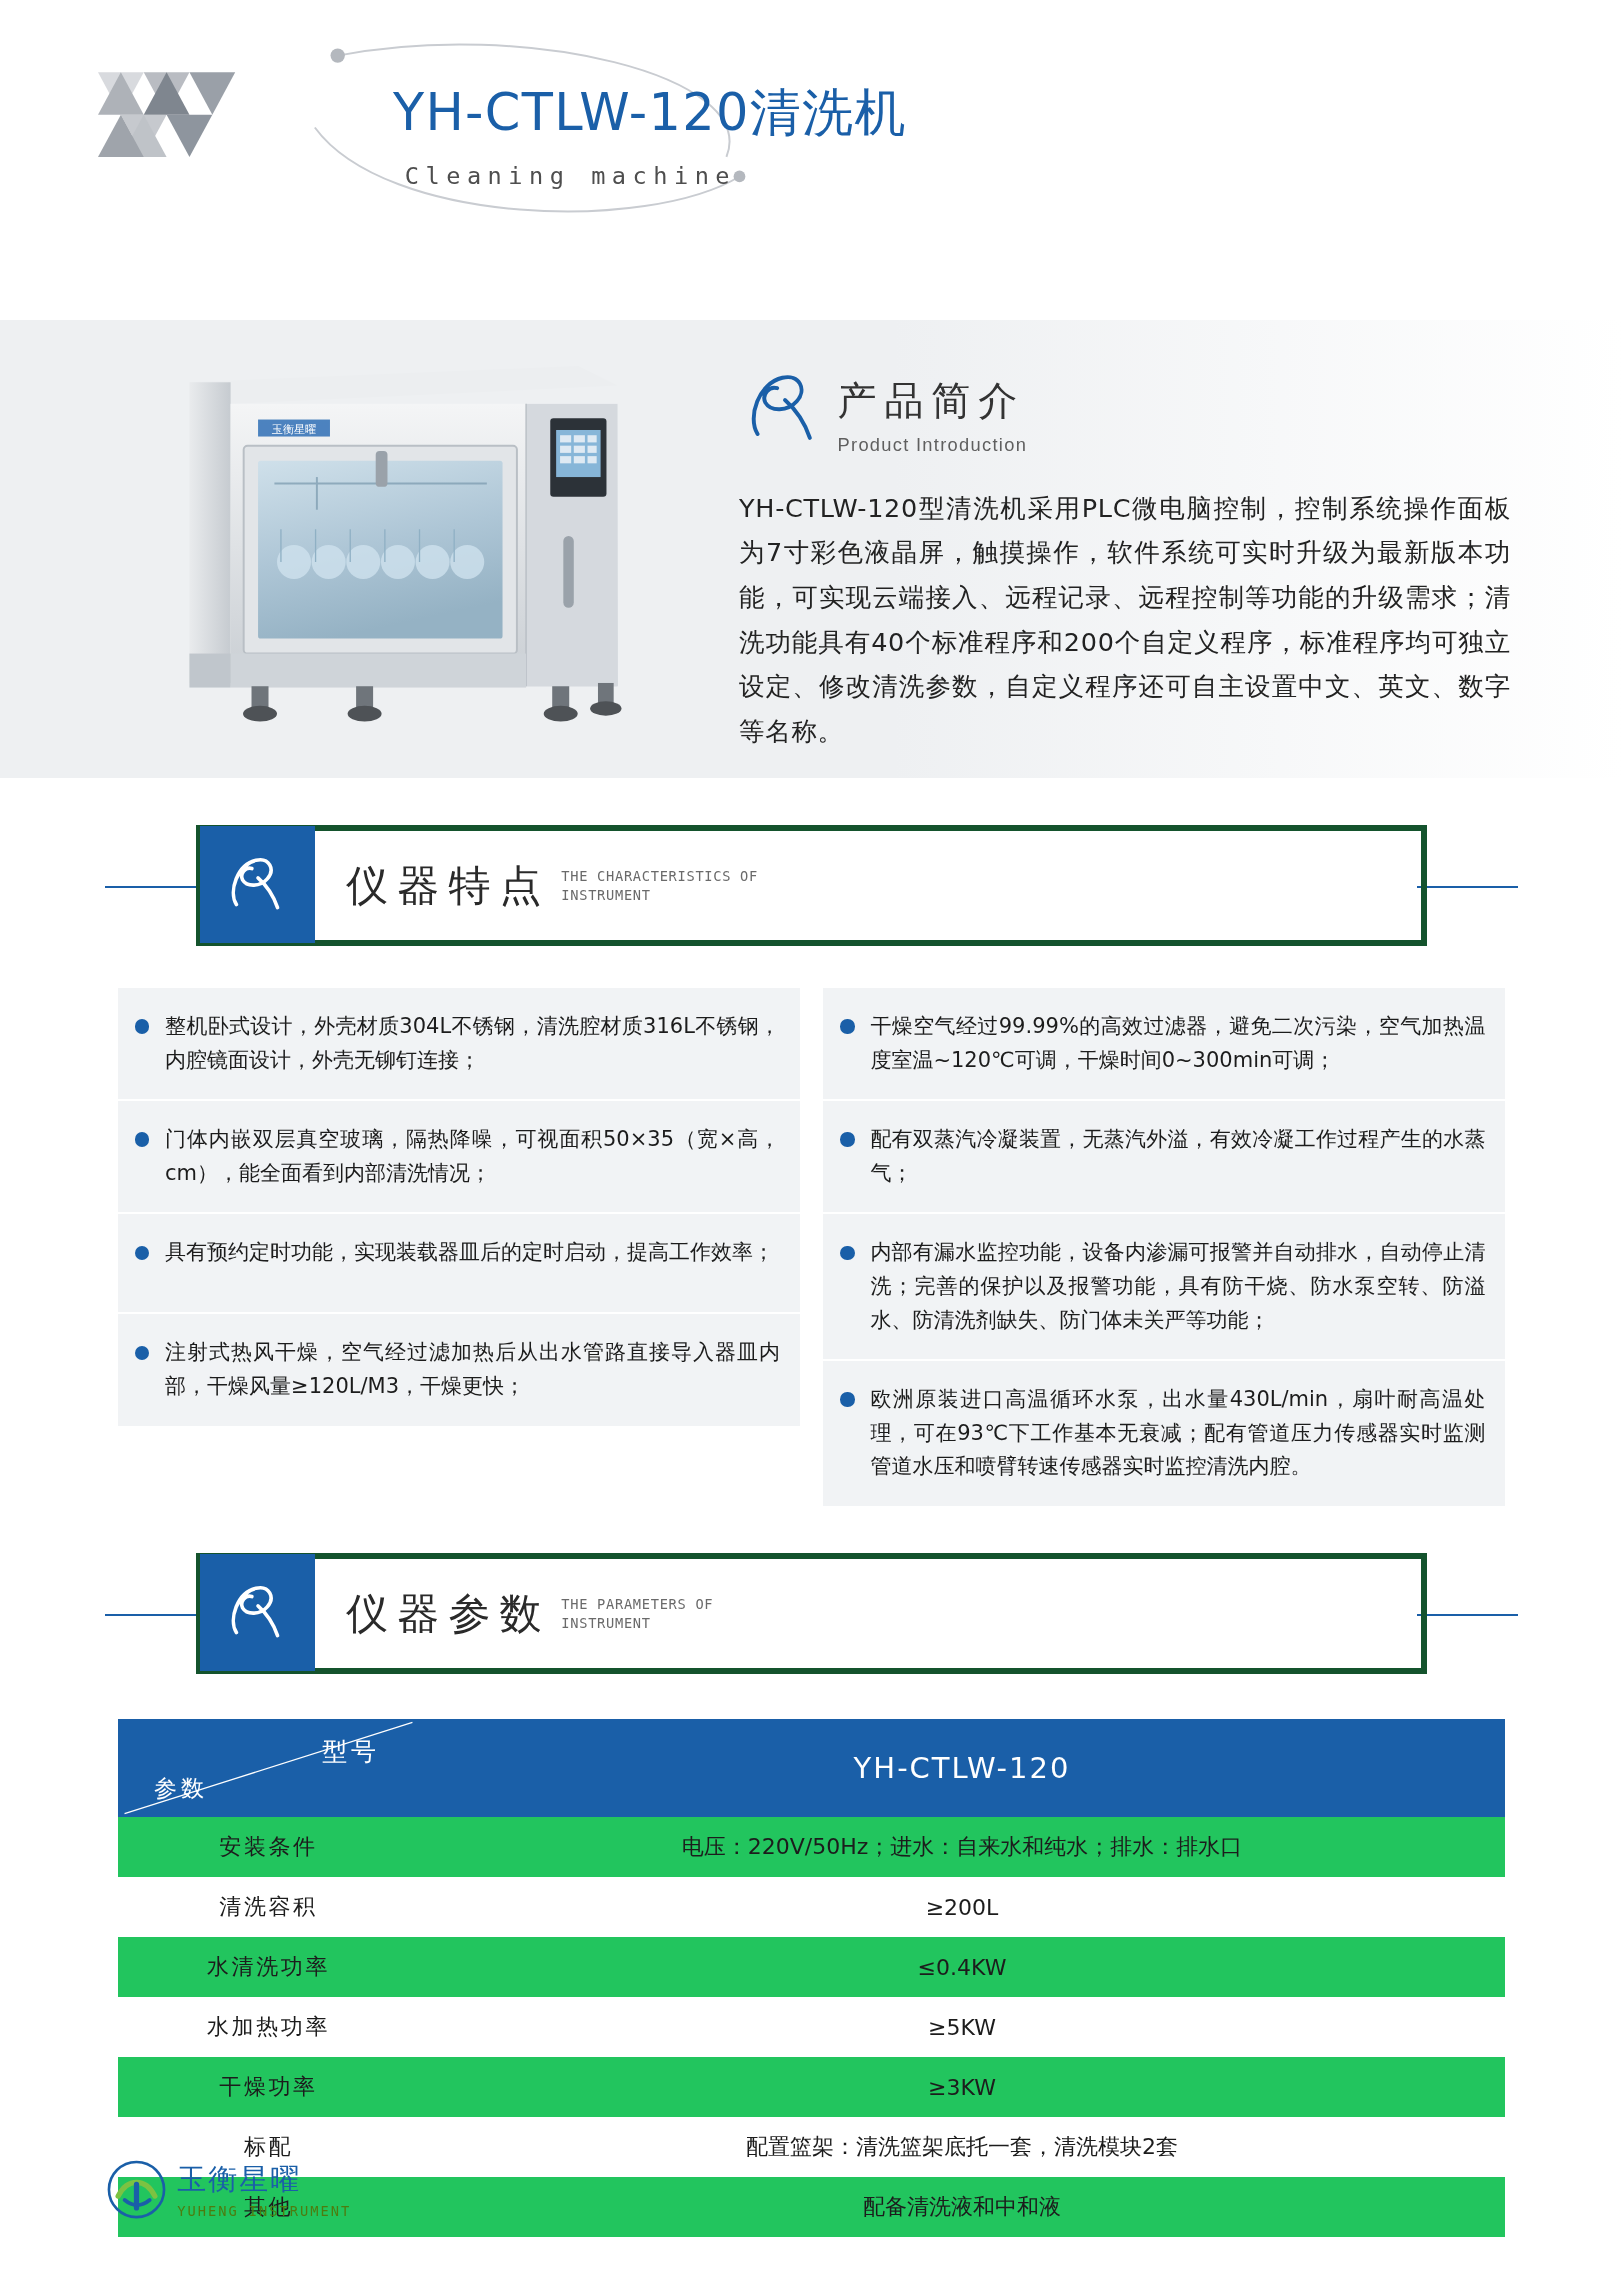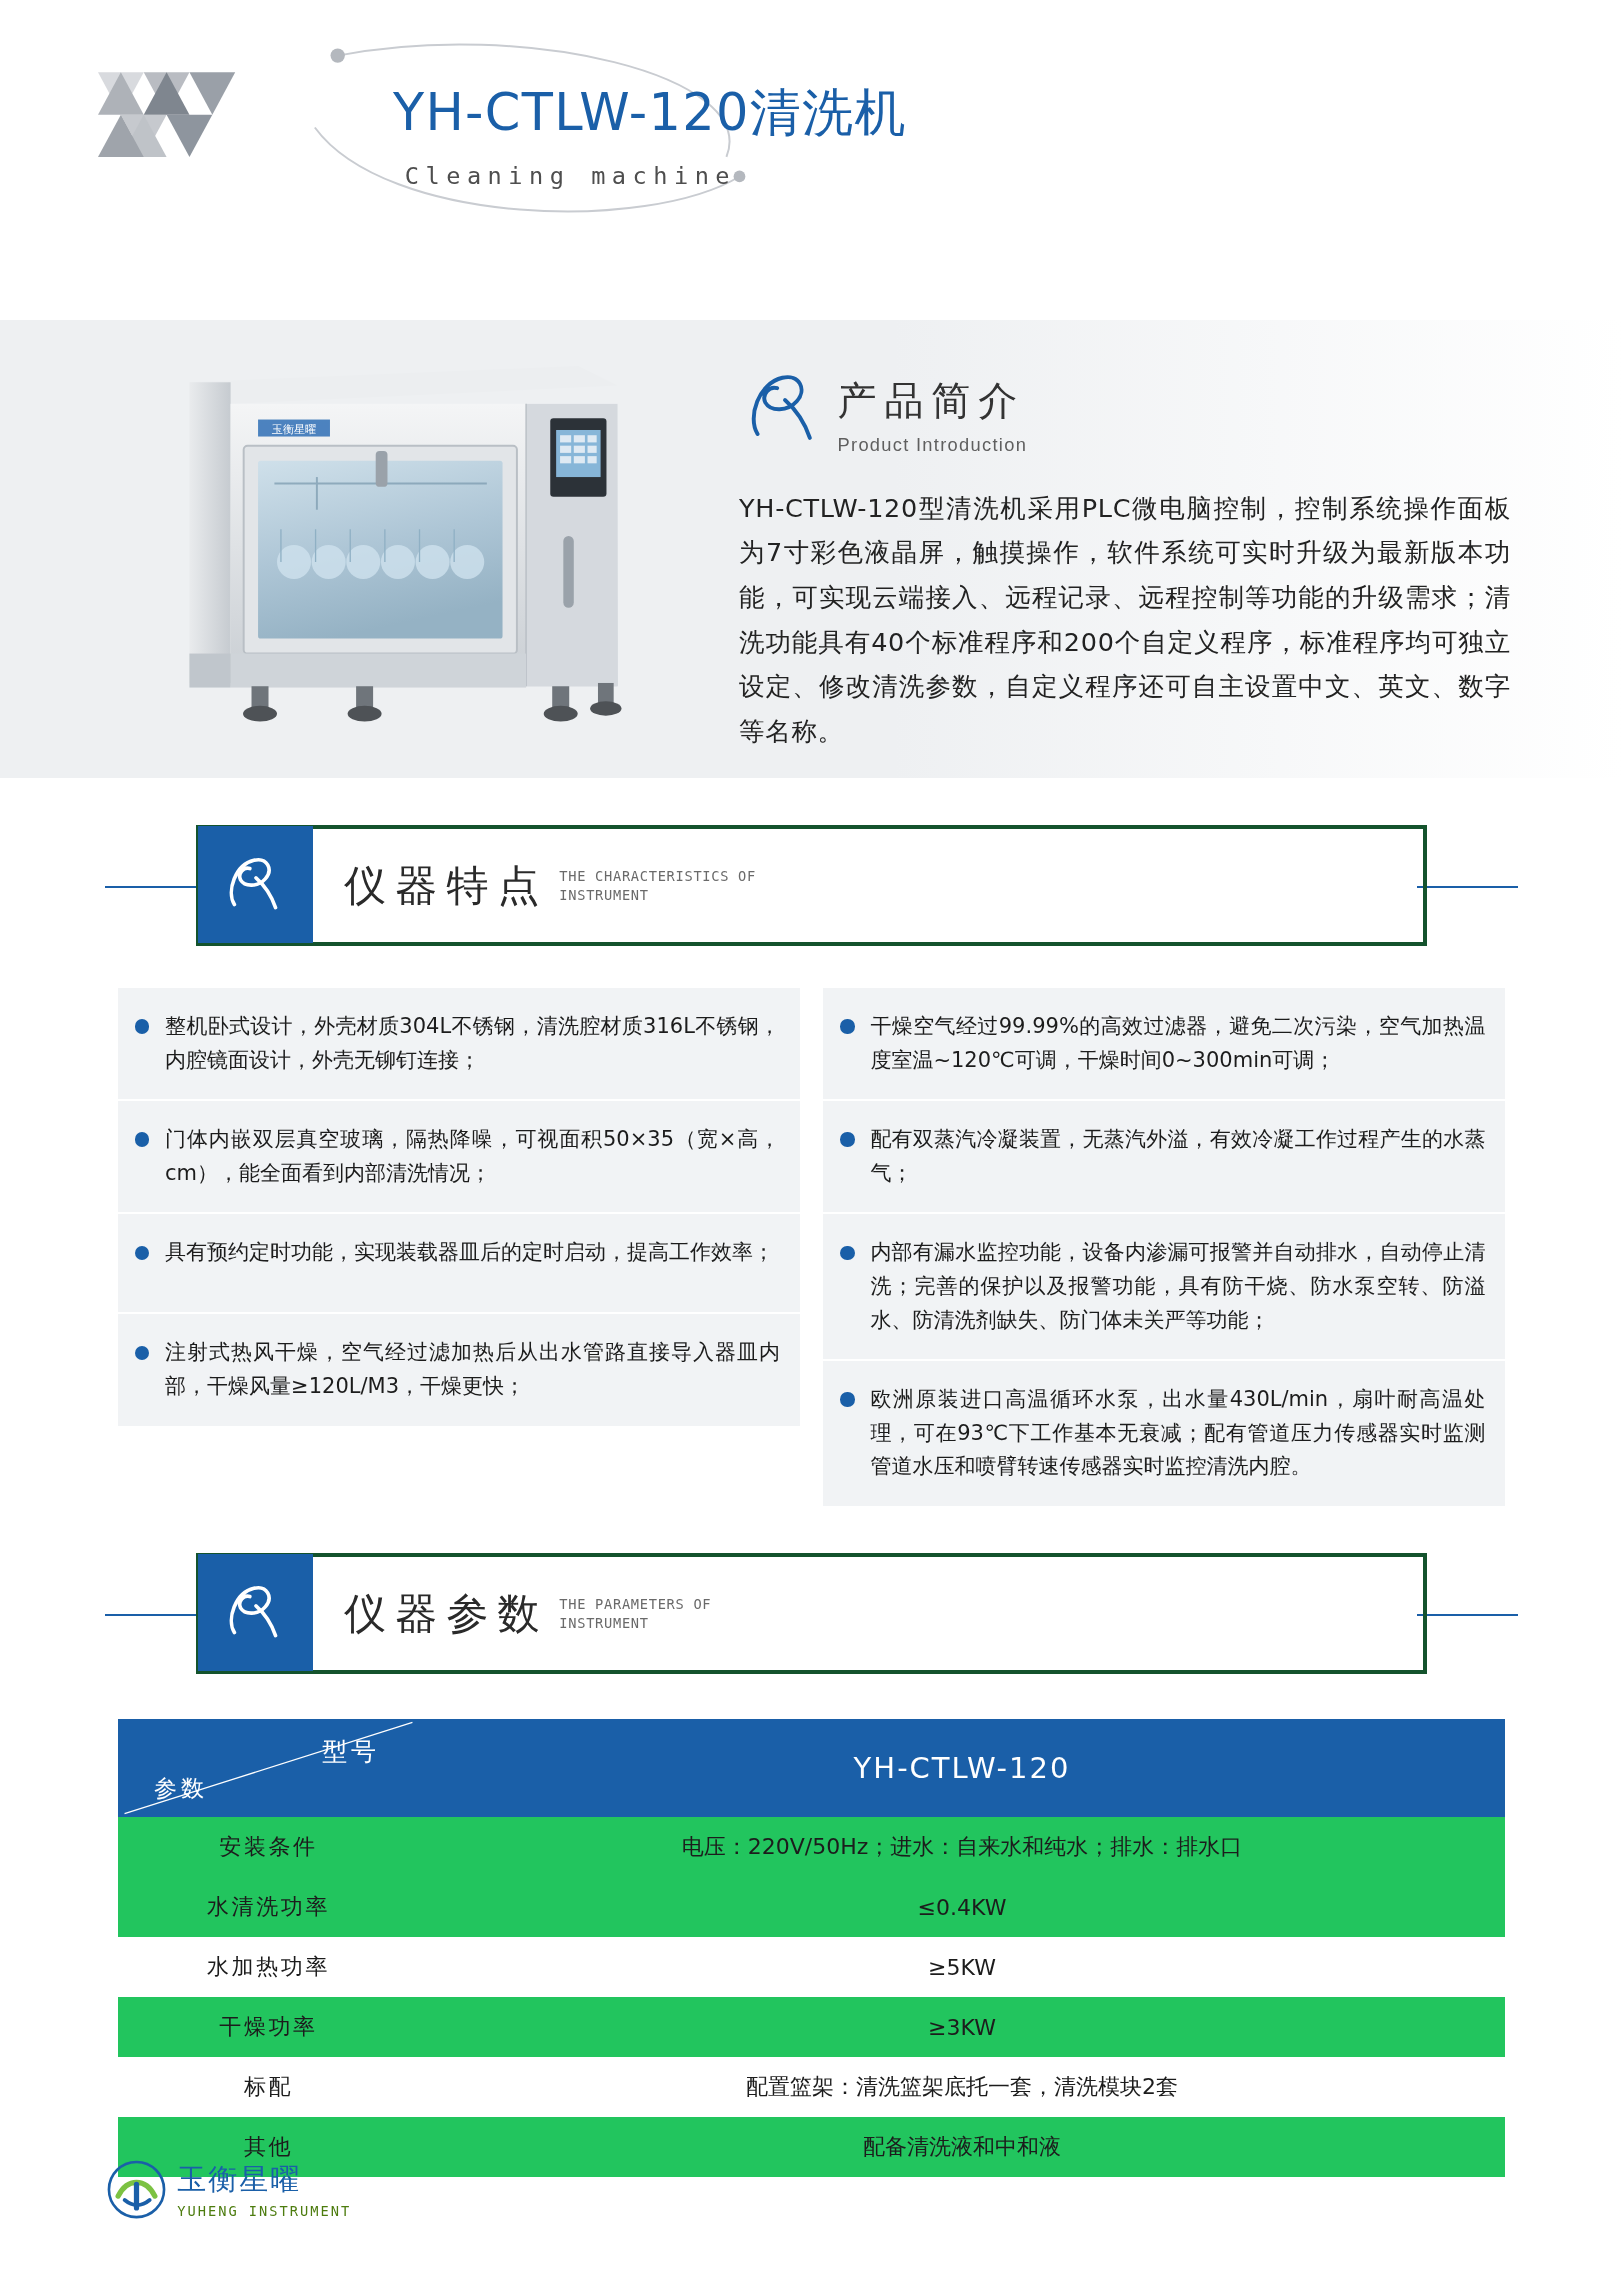--- a/index.html
+++ b/index.html
@@ -128,21 +128,21 @@
     background: #1a5fa8;
   }
   .rule-left { left: 105px; width: 101px; }
   .rule-right { right: 105px; width: 101px; }
   .banner-box {
     position: absolute;
     left: 196px;
     top: 14.4px;
     right: 196px;
     height: 121px;
-    border: 4px solid #14532d;
+    border: 6px solid #14532d;
     display: flex;
     align-items: center;
   }
   .banner-badge {
     width: 115px;
     height: 117px;
     margin-left: -2px;
     margin-top: -2px;
     background: #1a5fa8;
     flex: none;
@@ -494,20 +494,24 @@
             <span class="hl-param">参数</span>
           </th>
           <th class="head-cell head-right">YH-CTLW-120</th>
         </tr>
       </thead>
       <tbody>
         <tr class="alt">
           <td class="label-cell">安装条件</td>
           <td>电压：220V/50Hz；进水：自来水和纯水；排水：排水口</td>
         </tr>
+        <tr>
+          <td class="label-cell">清洗容积</td>
+          <td>≥200L</td>
+        </tr>
         <tr class="alt">
           <td class="label-cell">水清洗功率</td>
           <td>≤0.4KW</td>
         </tr>
         <tr>
           <td class="label-cell">水加热功率</td>
           <td>≥5KW</td>
         </tr>
         <tr class="alt">
           <td class="label-cell">干燥功率</td>

